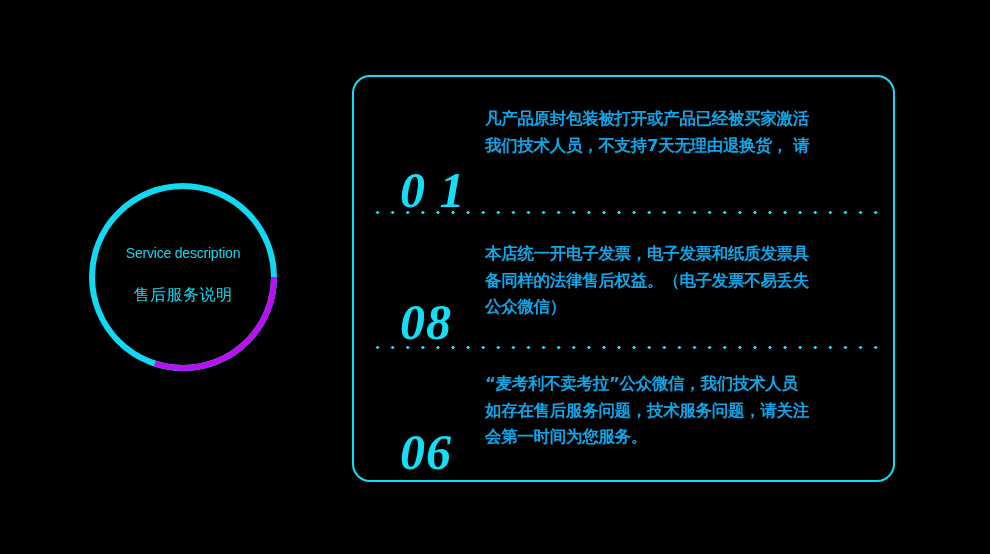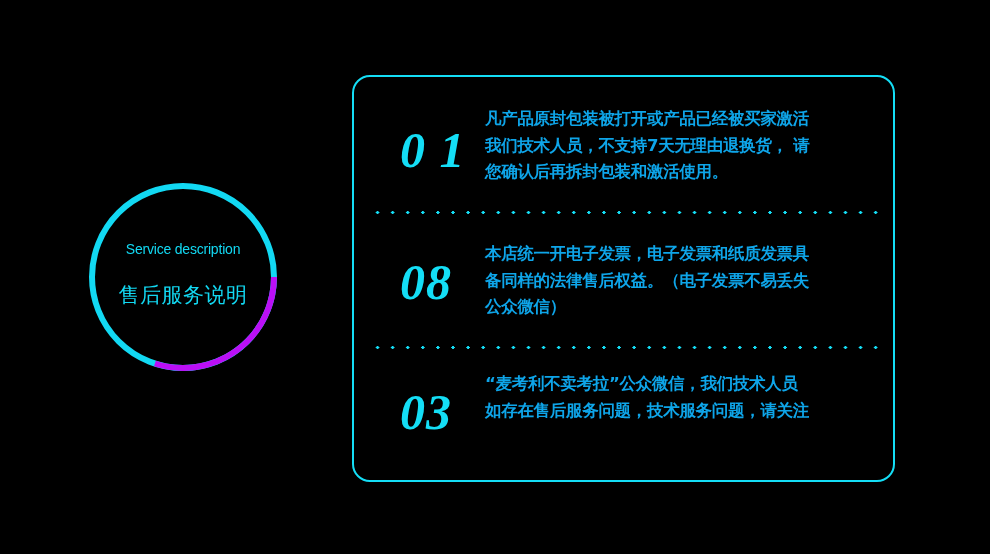--- a/index.html
+++ b/index.html
@@ -2,27 +2,27 @@
 <html><head>
 <meta charset="utf-8">
 <style>
   html, body { margin:0; padding:0; background:#000; }
   body { width:990px; height:554px; position:relative; overflow:hidden;
          font-family:"DejaVu Sans","Liberation Sans",sans-serif; }
   .ring { position:absolute; left:88px; top:182px; width:190px; height:190px; }
   .ring-text { position:absolute; left:88px; top:182px; width:190px; height:190px;
                display:flex; flex-direction:column; align-items:center; justify-content:center;gap:12px; }
   .ring-en { color:#12d9f3; font-family:"Liberation Sans",sans-serif; font-size:14px; letter-spacing:-0.2px; margin-top:-4px; }
-  .ring-zh { color:#12d9f3; font-size:21px; margin-top:12px; letter-spacing:0.5px; }
+  .ring-zh { color:#12d9f3; font-size:16px; margin-top:12px; letter-spacing:0.5px; }
   .box { position:absolute; left:352px; top:75px; width:539px; height:403px;
          border:2px solid #14def6; border-radius:18px; }
   .item { position:absolute; left:0; width:100%; }
   .num { position:absolute; left:46px; width:90px; color:#14def6;
          font-family:"Liberation Serif",serif; font-style:italic; font-weight:bold;
-         font-size:50px; line-height:50px; letter-spacing:1px; }
+         font-size:50px; line-height:50px; letter-spacing:1px;margin-top:40px; }
   .desc { position:absolute; left:131px; width:370px; color:#0ea5e9; font-size:16.5px;
           line-height:26.5px; font-weight:bold; letter-spacing:-0.3px; }
   .dots { position:absolute; left:16px; width:512px; height:3px;
           background-image:radial-gradient(circle, #14def6 1.6px, transparent 1.7px);
           background-size:15.1px 3px; background-repeat:repeat-x; }
 </style>
 </head>
 <body>
 
 <svg class="ring" viewBox="0 0 190 190">
@@ -34,35 +34,35 @@
   <div class="ring-en">Service description</div>
   <div class="ring-zh">售后服务说明</div>
 </div>
 
 <div class="box">
   <div class="item" style="top:0">
     <div class="num" style="top:48px">0 1</div>
     <div class="desc" style="top:29px">
       <div>凡产品原封包装被打开或产品已经被买家激活</div>
       <div>我们技术人员，不支持7天无理由退换货， 请</div>
-      <div>您确认后再拆封包装和激活使用。</div>
     </div>
   </div>
   <div class="dots" style="top:134px"></div>
 
   <div class="item" style="top:0">
     <div class="num" style="top:180px">08</div>
     <div class="desc" style="top:164px">
       <div>本店统一开电子发票，电子发票和纸质发票具</div>
       <div>备同样的法律售后权益。（电子发票不易丢失</div>
       <div>公众微信）</div>
     </div>
   </div>
   <div class="dots" style="top:269px"></div>
 
   <div class="item" style="top:0">
-    <div class="num" style="top:310px">03</div>
+    <div class="num" style="top:310px">06</div>
     <div class="desc" style="top:294px">
       <div>“麦考利不卖考拉”公众微信，我们技术人员</div>
       <div>如存在售后服务问题，技术服务问题，请关注</div>
+      <div>会第一时间为您服务。</div>
     </div>
   </div>
 </div>
 
 </body></html>

